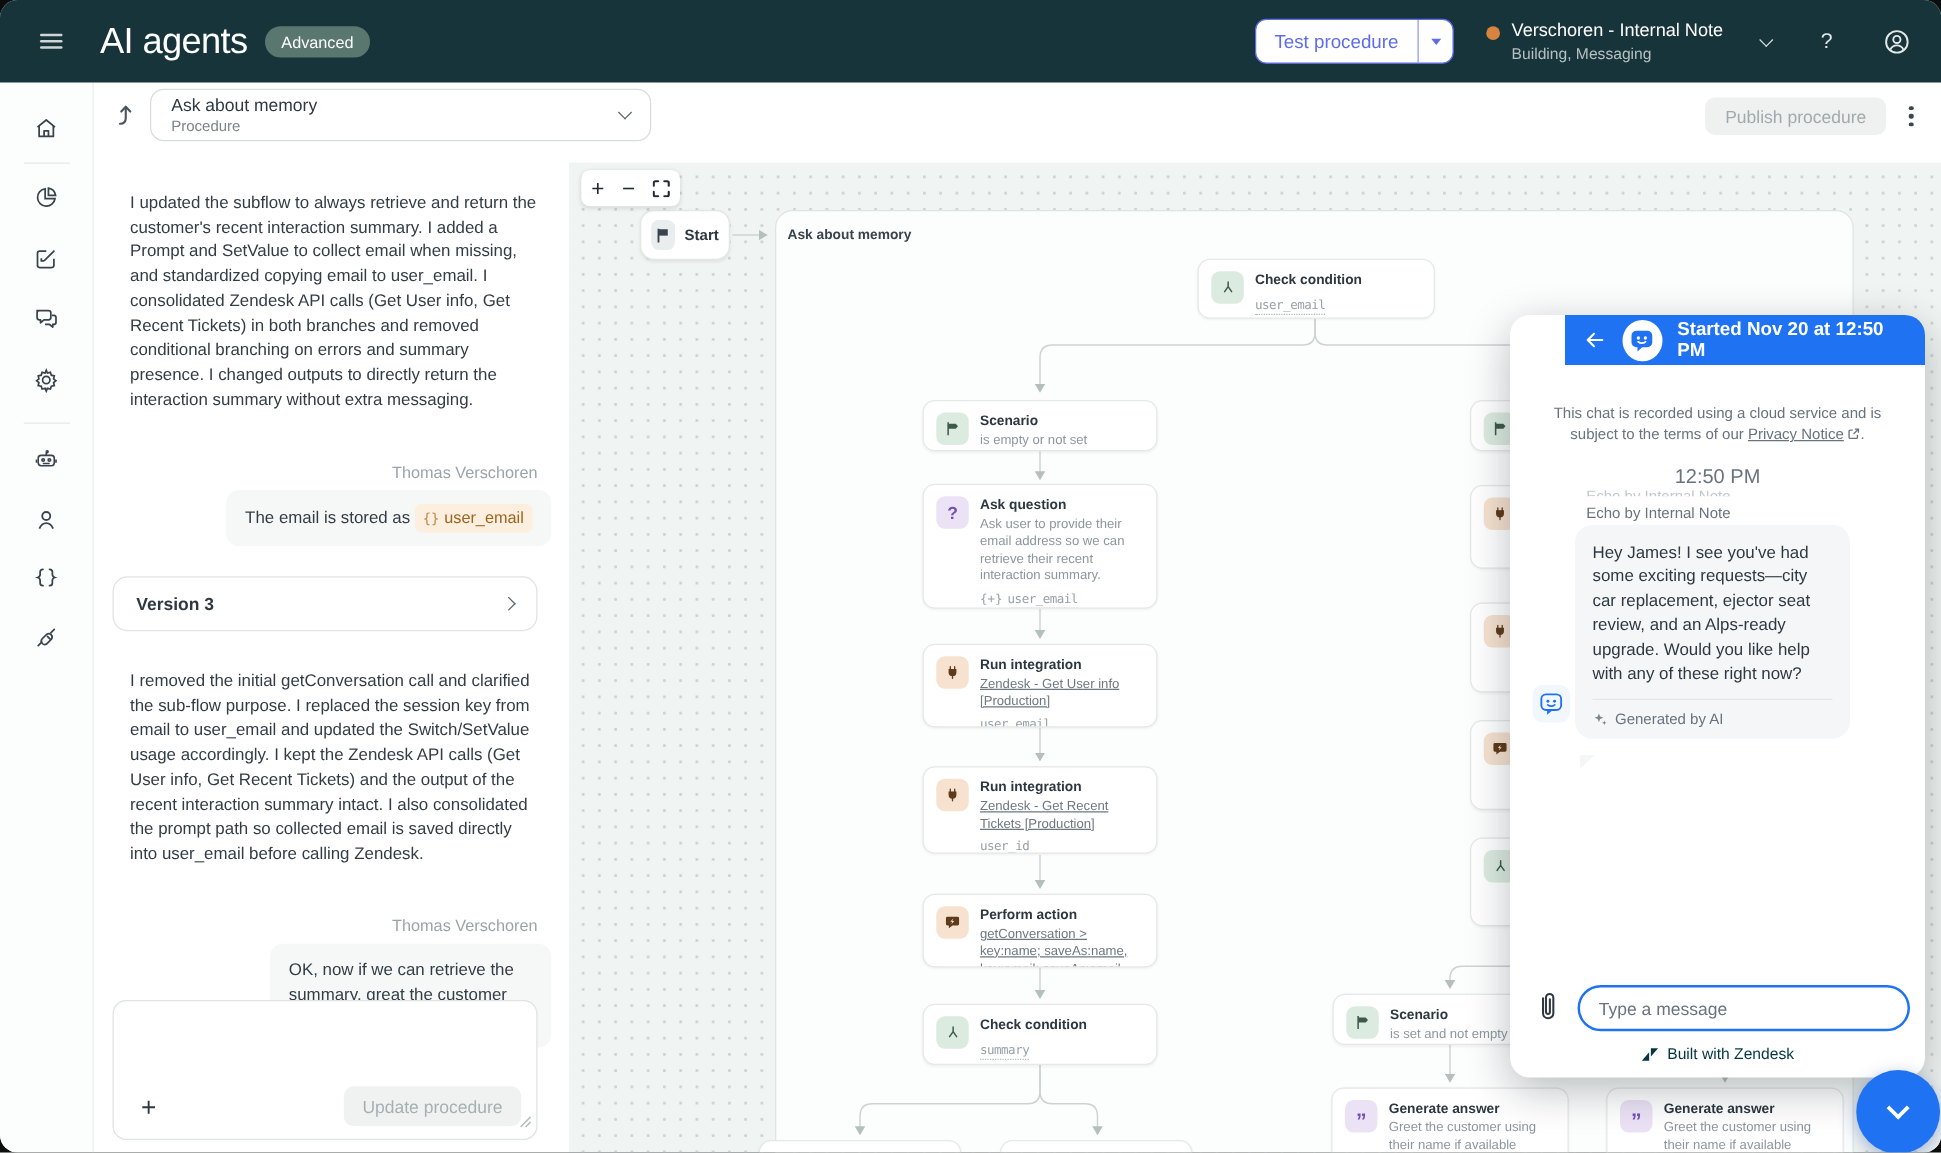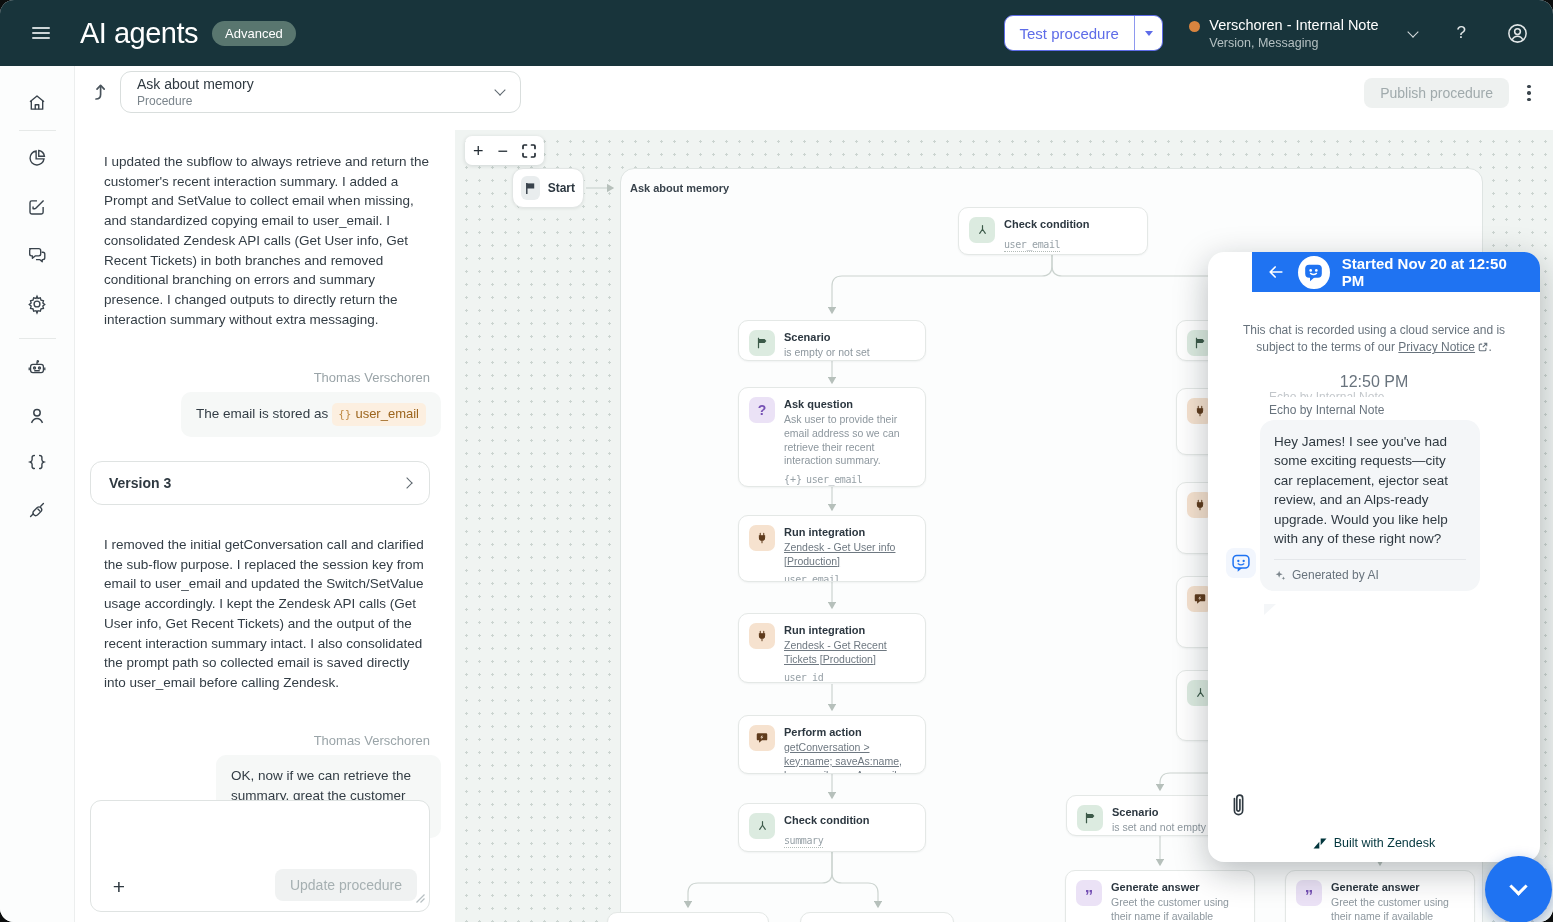--- a/index.html
+++ b/index.html
@@ -130,21 +130,21 @@
         <span class="lbl">Test procedure</span>
         <span class="sep"></span>
         <span class="caret">
             <span class="caret-tri"></span>
           </span>
       </div>
       <div class="presence">
         <span class="dot"></span>
         <span>
           <div class="acct-name">Verschoren - Internal Note</div>
-          <div class="acct-sub">Version, Messaging</div>
+          <div class="acct-sub">Building, Messaging</div>
         </span>
       </div>
       <span class="chev down hdr-chev"></span>
       <span class="hdr-help">?</span>
       <span class="hdr-acct-icon">
         <svg width="23" height="23" viewBox="0 0 24 24" fill="none" stroke="#e2e7e8" stroke-width="1.6">
             <circle cx="12" cy="12" r="9"></circle>
             <circle cx="12" cy="10" r="3"></circle>
             <path d="M6.5 18.5 c1.2-2.6 3.2-3.6 5.5-3.6 s4.3 1 5.5 3.6"></path>
           </svg>
@@ -527,20 +527,21 @@
           <circle cx="8.8" cy="9.6" r="1.4" fill="#1f73f2"></circle>
           <circle cx="15.2" cy="9.6" r="1.4" fill="#1f73f2"></circle>
           <path d="M8.6 13 q3.4 2.6 6.8 0" stroke="#1f73f2" stroke-width="1.6" fill="none" stroke-linecap="round"></path>
         </svg>
     </span>
     <span class="clip">
       <svg width="22" height="26" viewBox="0 0 24 28" fill="none" stroke="#2f3941" stroke-width="1.8" stroke-linecap="round">
           <path d="M12 7 v13 a4.5 4.5 0 0 0 9 0 V6.5 a3.2 3.2 0 1 0 -6.4 0 V19 a1.7 1.7 0 0 0 3.4 0 V8" transform="translate(-5,0)"></path>
         </svg>
     </span>
+    <input class="chatinput" placeholder="Type a message" style="">
     <div class="chatfoot">
       <svg width="14" height="11" viewBox="0 0 14 11" fill="#03363d">
           <path d="M0.5 10.5 L6.3 10.5 6.3 3.8 Z"></path>
           <path d="M13.5 0.5 L7.7 0.5 7.7 7.2 Z"></path>
         </svg>
       <span>Built with Zendesk</span>
     </div>
   </div>
 
   <div class="launcher">

